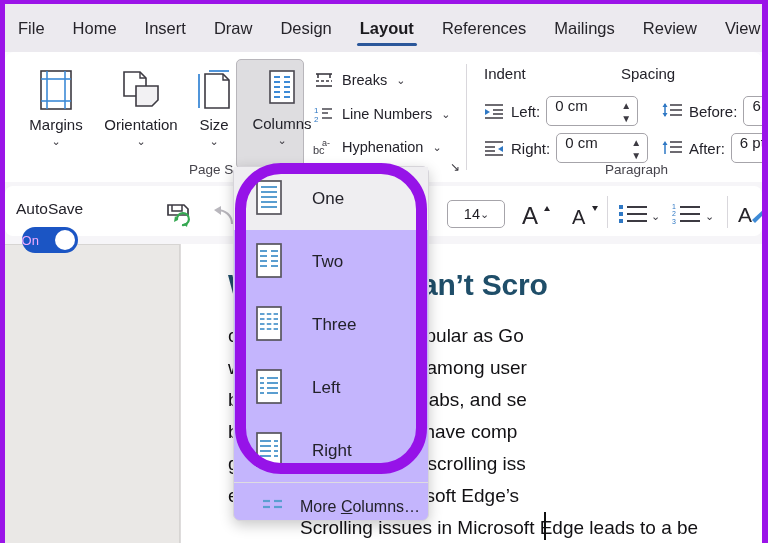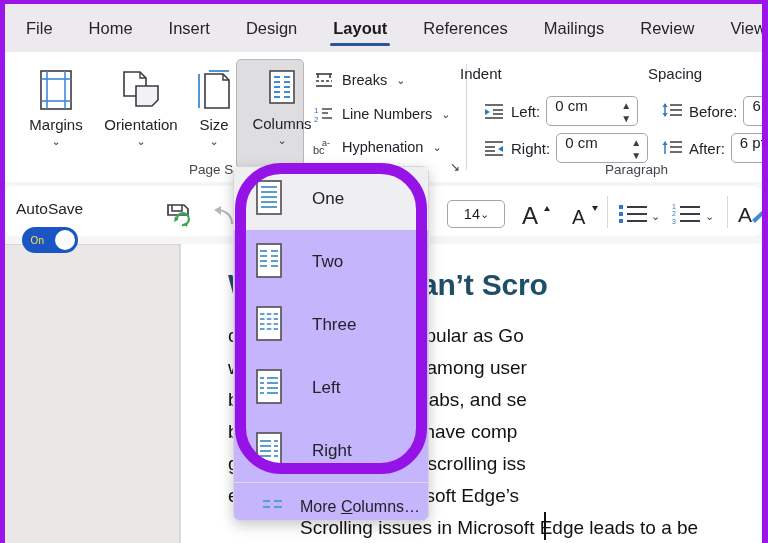--- a/index.html
+++ b/index.html
@@ -34,21 +34,20 @@
     display: flex; align-items: center;
   }
   .tab {
     position: relative;
     font-size: 16.5px;
     color: #26242a;
     padding: 0 14px;
     height: 48px;
     display: flex; align-items: center;
     white-space: nowrap;
-    margin-left: 8px;
   }
   .tab:first-child { padding-left: 18px; }
   .tab.active { font-weight: bold; color: #1b1a1e; }
   .tab.active::after {
     content: "";
     position: absolute;
     left: 11px; right: 11px; bottom: 6px;
     height: 3px; border-radius: 2px;
     background: #2b579a;
   }
@@ -137,21 +136,21 @@
   .autosave-wrap {
     position: absolute; left: 16px; top: 200px;
     display: flex; align-items: center; gap: 9px; z-index: 4; flex-direction: column;
   }
   .autosave-label { font-size: 15.5px; color: #23222a; }
   .toggle {
     width: 56px; height: 26px; border-radius: 13px;
     background: #1b55c4; position: relative;
     display: flex; align-items: center;
   }
-  .toggle .tg-text { color:#fde047; font-size:10px; margin-left:9px; }
+  .toggle .tg-text { color:#f0abfc; font-size:13px; }
   .toggle .knob {
     position: absolute; right: 3px; top: 3px;
     width: 20px; height: 20px; border-radius: 50%; background:#fff;
   }
   .qa-icon { position: absolute; z-index: 4; }
 
   .fontsize-box {
     position: absolute; left: 447px; top: 200px;
     width: 58px; height: 28px;
     border: 1px solid #a6a4aa; border-radius: 5px; background: #fff;
@@ -246,20 +245,23 @@
 
   <div class="ribbon-tabs">
     <div class="tab">
         <span>File</span>
       </div>
     <div class="tab">
         <span>Home</span>
       </div>
     <div class="tab">
         <span>Insert</span>
+      </div>
+    <div class="tab">
+        <span>Draw</span>
       </div>
     <div class="tab">
         <span>Design</span>
       </div>
     <div class="tab active">
         <span>Layout</span>
       </div>
     <div class="tab">
         <span>References</span>
       </div>
@@ -374,22 +376,22 @@
           </svg>
         </span>
         <span>Hyphenation</span>
         <span class="scaret">⌄</span>
       </div>
 
       <div class="grp-label" style="left:184px; top:110px;">Page S</div>
 
       <div class="grp-sep" style="left:461px;"></div>
 
-      <div class="sect-title" style="left:455px; top:13px;">Indent</div>
-      <div class="sect-title" style="left:643px; top:13px;">Spacing</div>
+      <div class="sect-title" style="left:479px; top:13px;">Indent</div>
+      <div class="sect-title" style="left:616px; top:13px;">Spacing</div>
 
       <div class="field-row" style="left:478px; top:44px;">
         <span class="ficon">
           <svg width="20" height="16" viewBox="0 0 20 16">
             <line x1="1" y1="2" x2="19" y2="2" stroke="#3c3a42" stroke-width="1.5"></line>
             <line x1="9" y1="7" x2="19" y2="7" stroke="#3c3a42" stroke-width="1.5"></line>
             <line x1="9" y1="11" x2="19" y2="11" stroke="#3c3a42" stroke-width="1.5"></line>
             <line x1="1" y1="15" x2="19" y2="15" stroke="#3c3a42" stroke-width="1.5"></line>
             <path d="M1 6 L6 9 L1 12 Z" fill="#2f78c4"></path>
           </svg>

